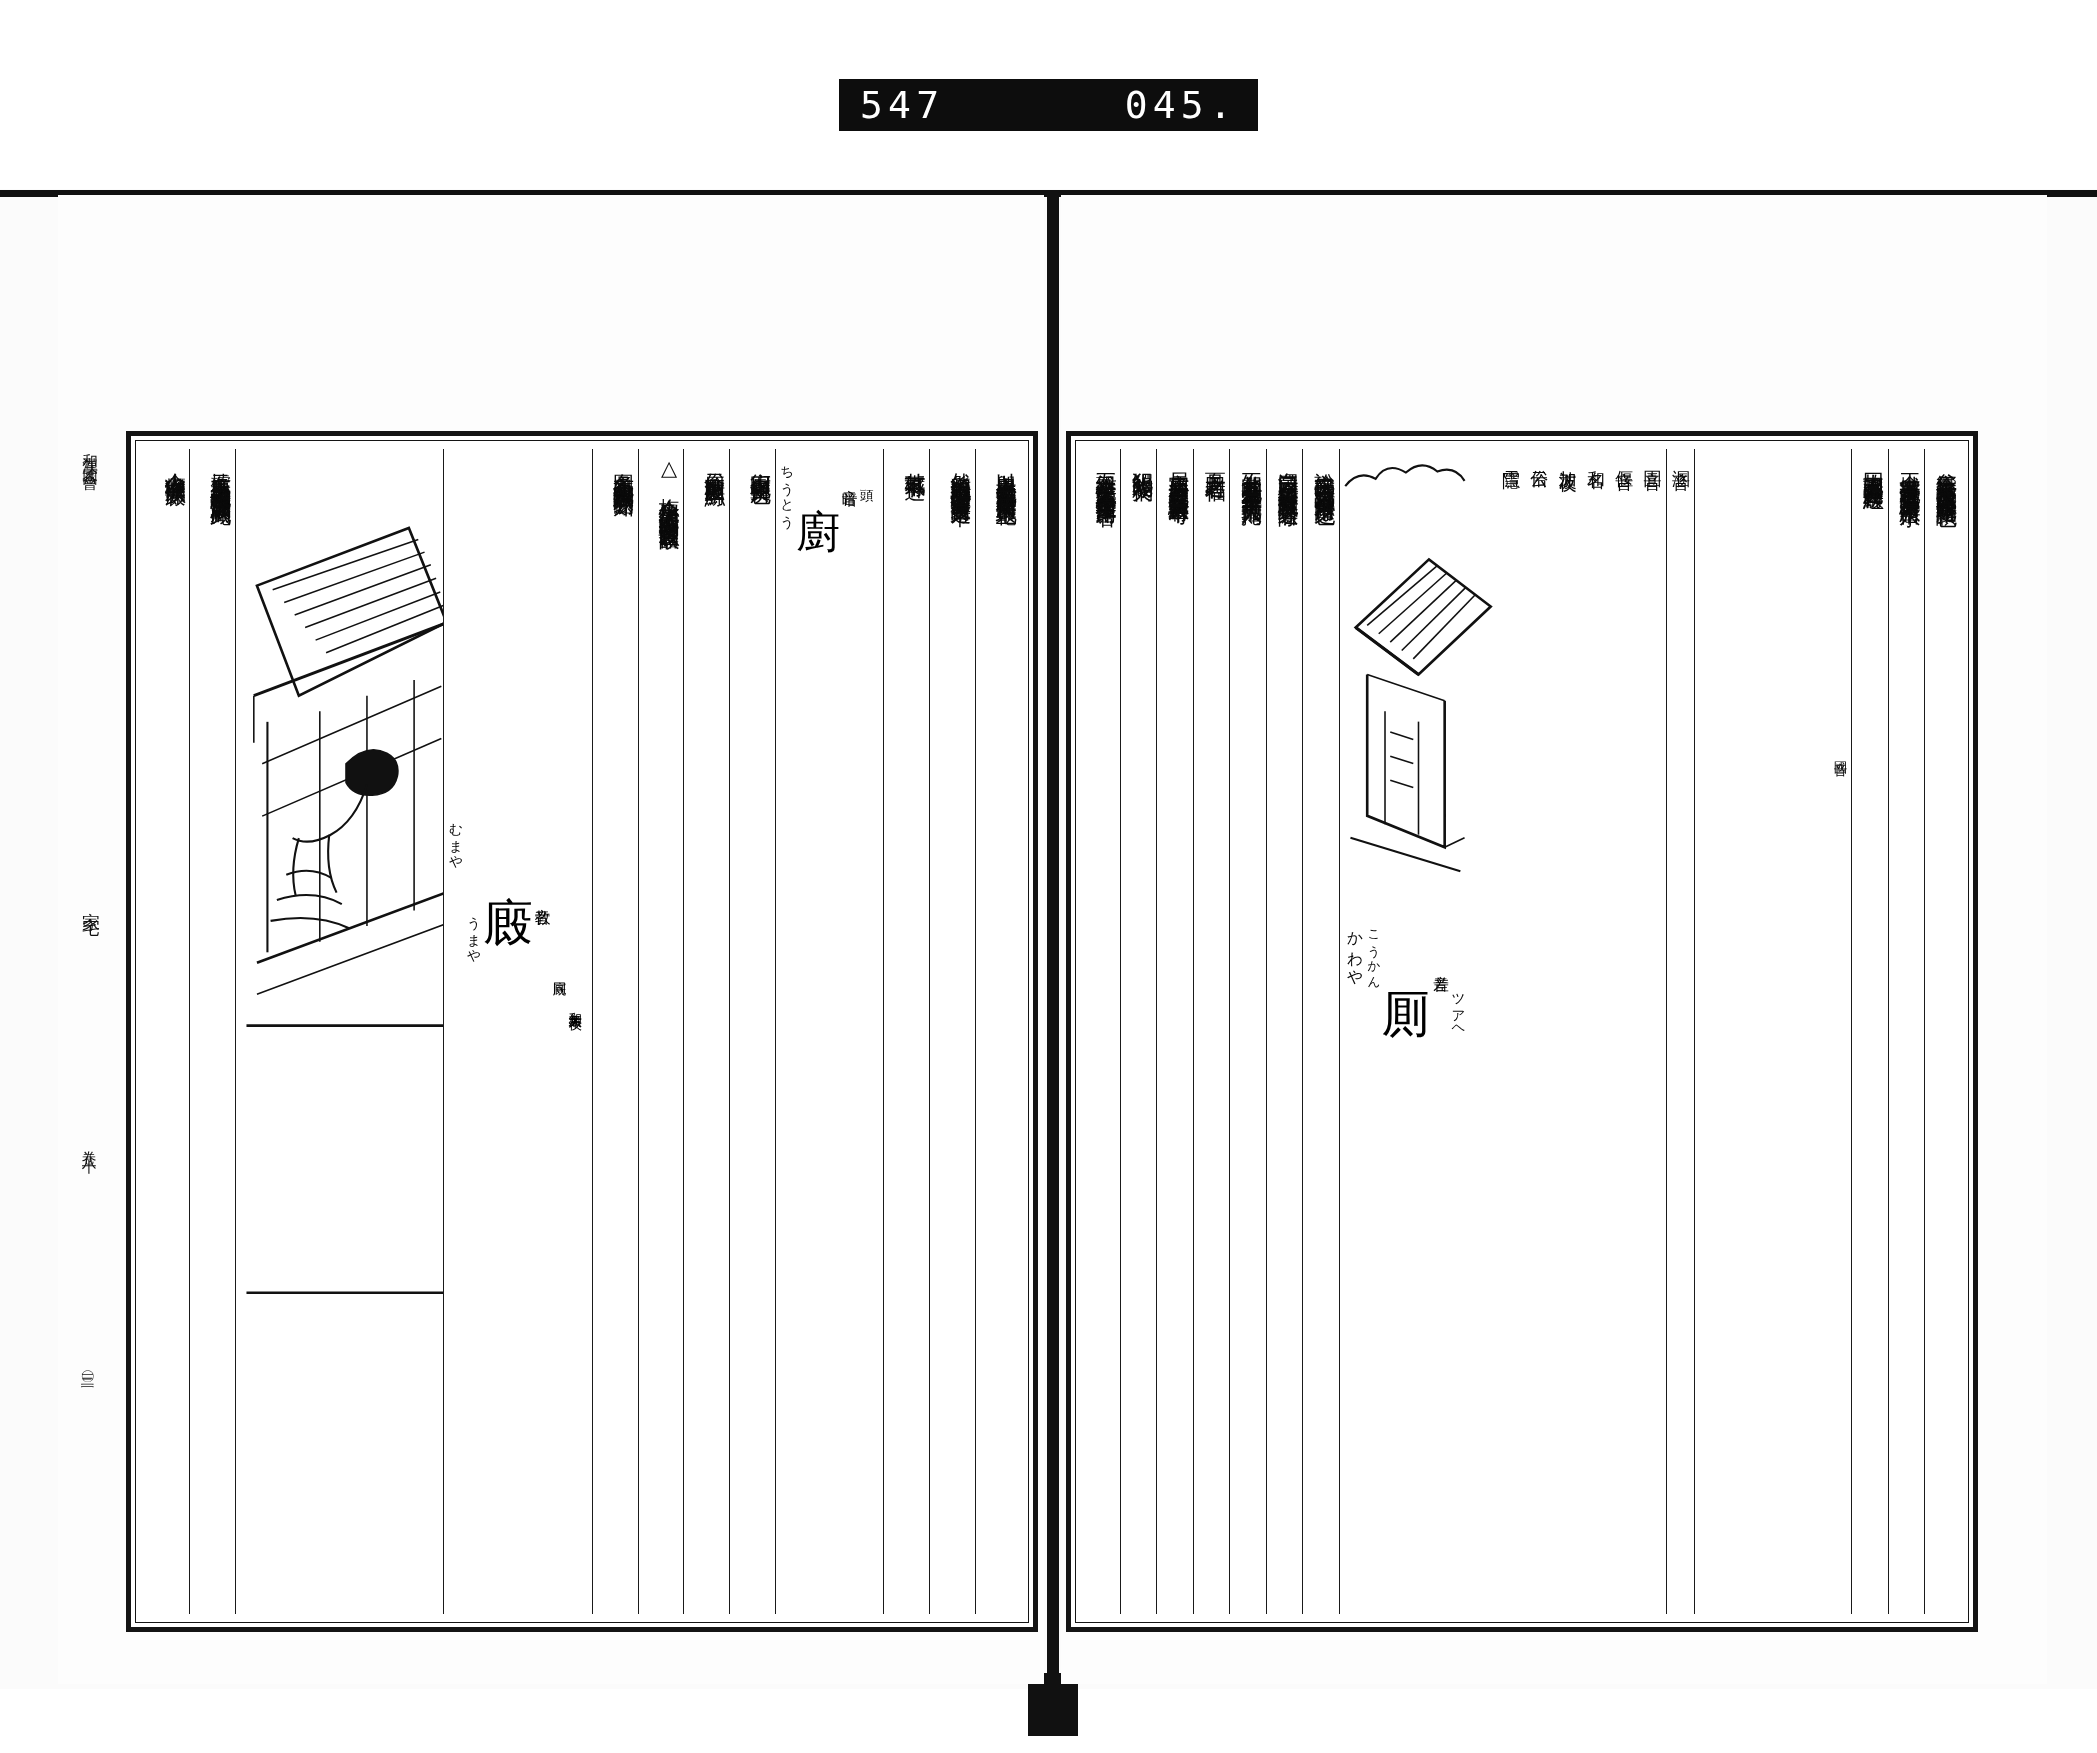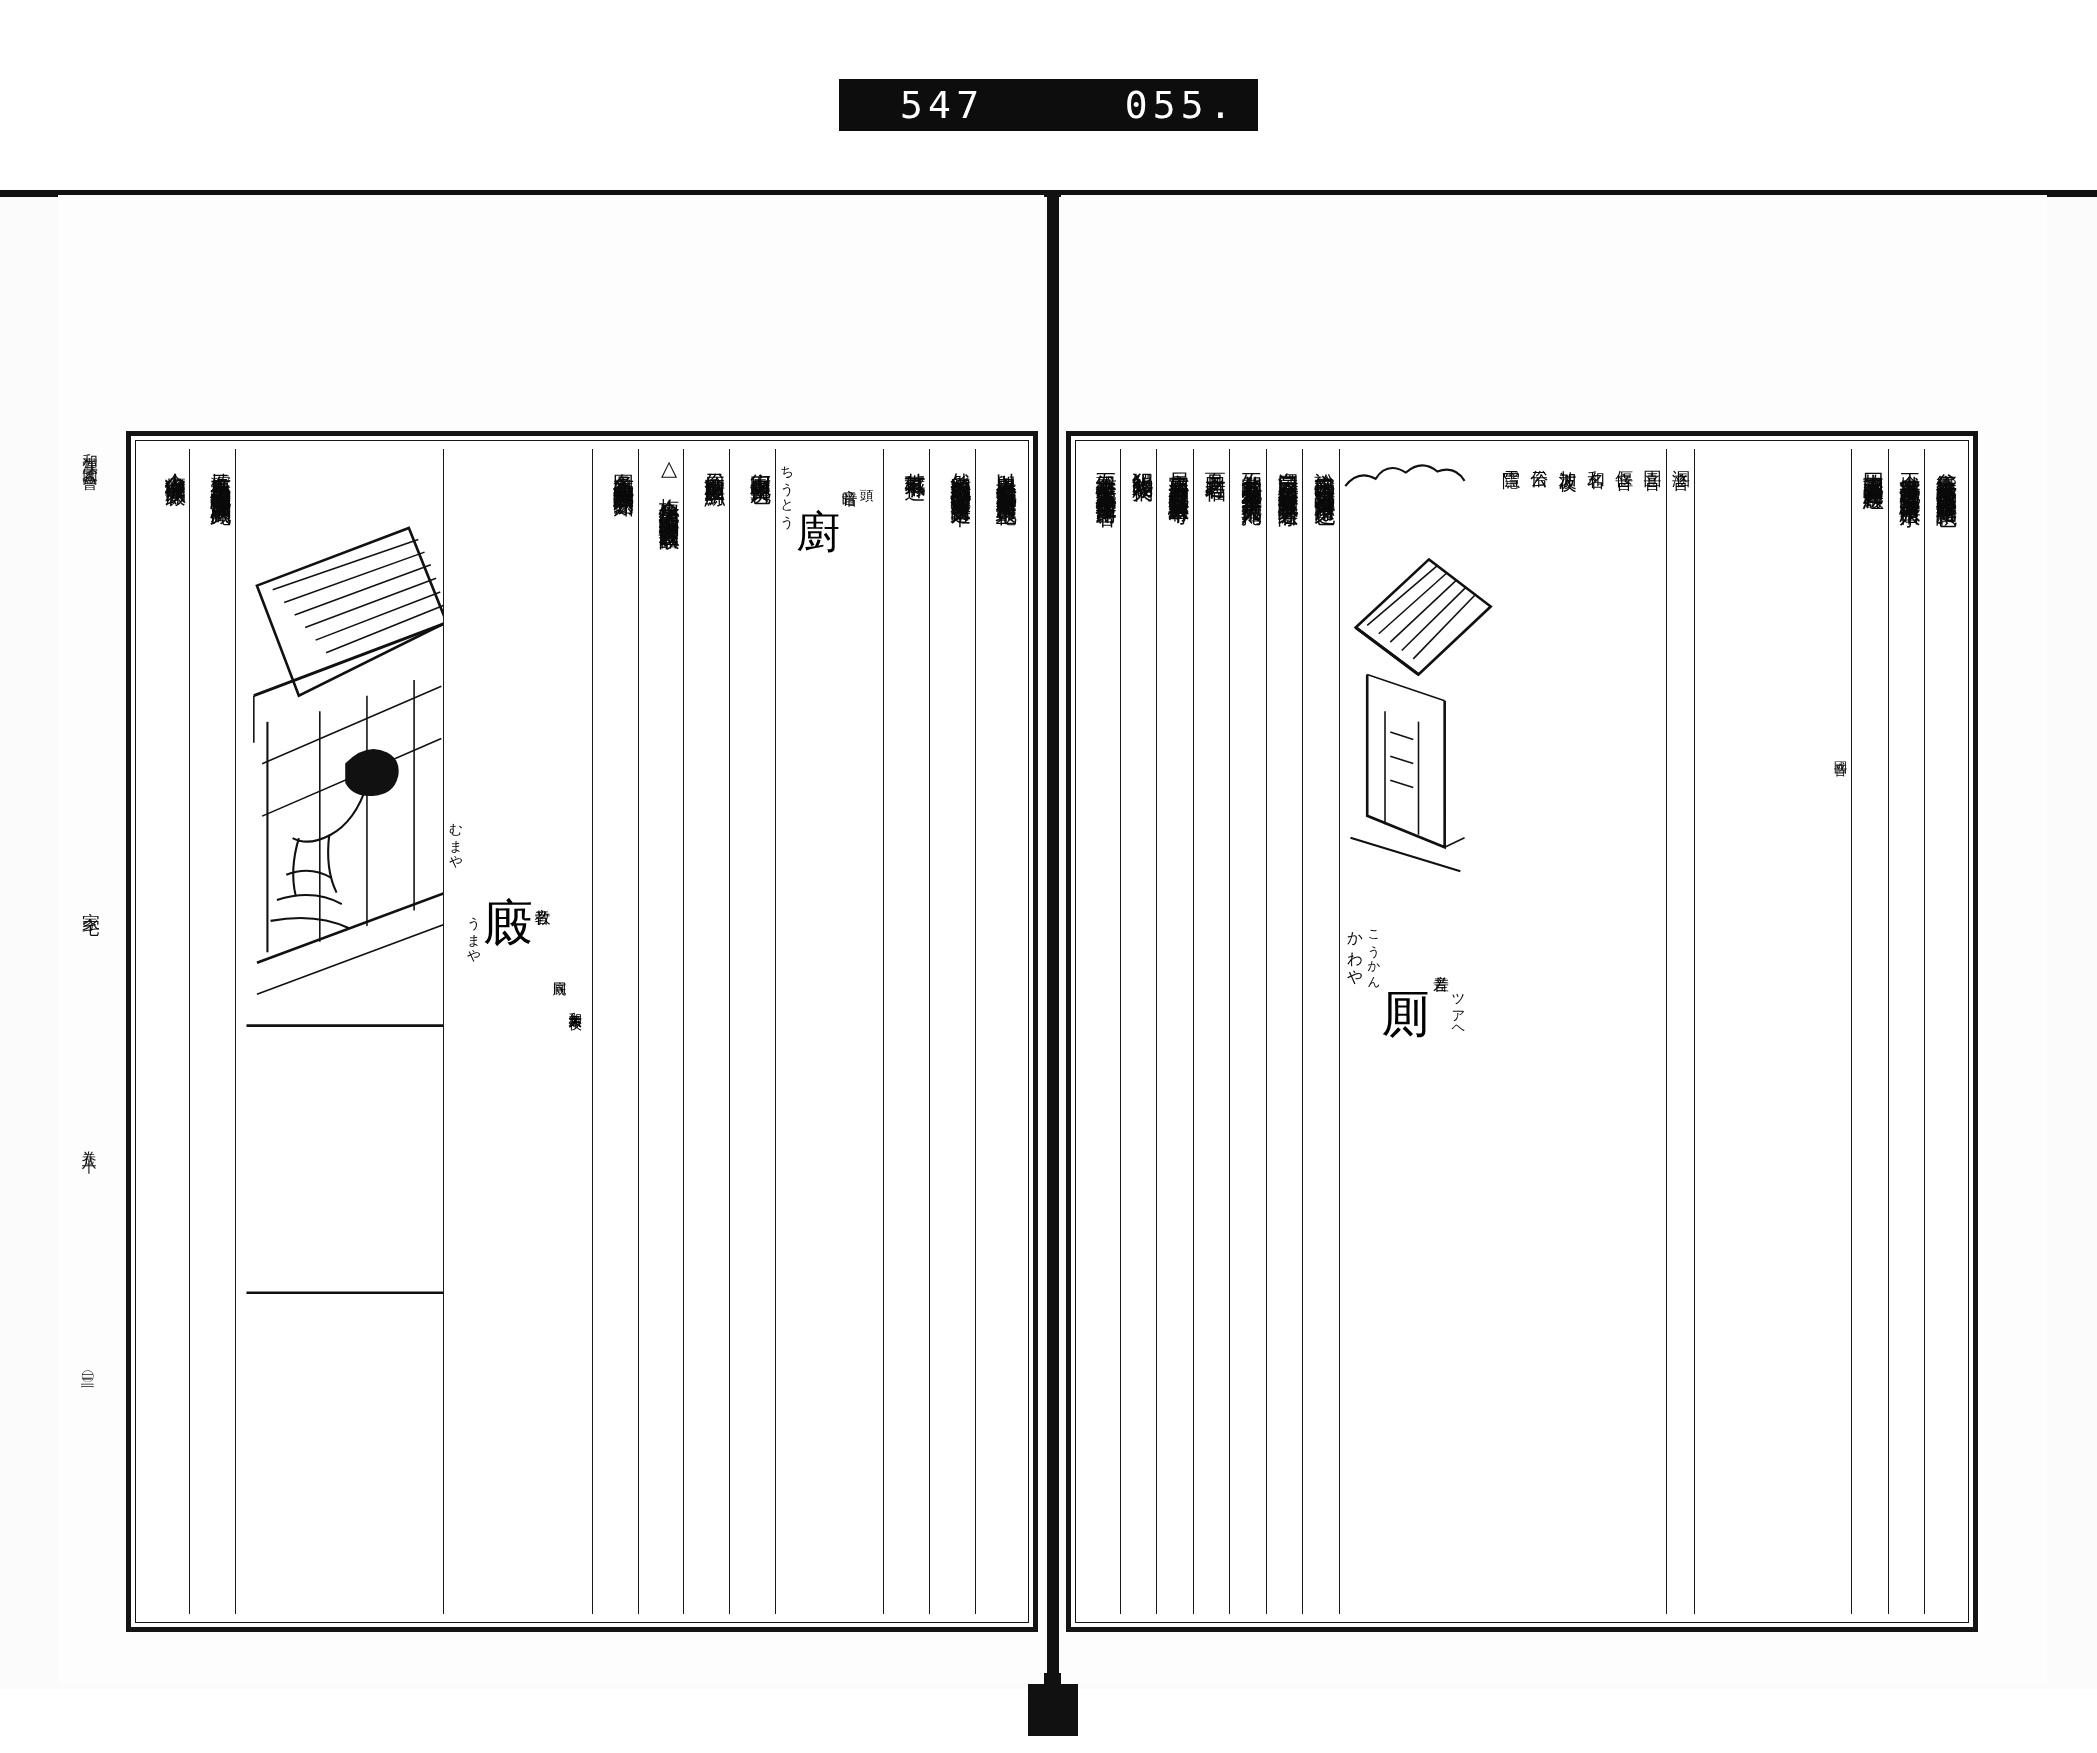--- a/index.html
+++ b/index.html
@@ -28,21 +28,20 @@
     justify-content: space-between;
     padding: 0 21px;
     box-sizing: border-box;
   }
   .film-num {
     color: #ffffff;
     font-family: "DejaVu Sans Mono", monospace;
     font-size: 38px;
     letter-spacing: 5.2px;
     line-height: 1;
-    margin-left: 40px;
   }
 
   
   .sheet {
     position: absolute;
     left: 0px;
     top: 189px;
     width: 2097px;
     height: 1500px;
     background: #fbfbfb;
@@ -193,21 +192,21 @@
     width: 31px;
     height: 1180px;
     border-right: 2.1px solid #141414;
   }
 </style>
 </head>
 <body>
 
 <div class="film-header">
   <span class="film-num">547</span>
-  <span class="film-num">055.</span>
+  <span class="film-num">045.</span>
 </div>
 
 <div class="sheet"></div>
 <div class="top-rule"></div>
 <div class="gutter"></div>
 <div class="gutter-tab"></div>
 
 <div class="page right">
 
   <div class="page-border">

